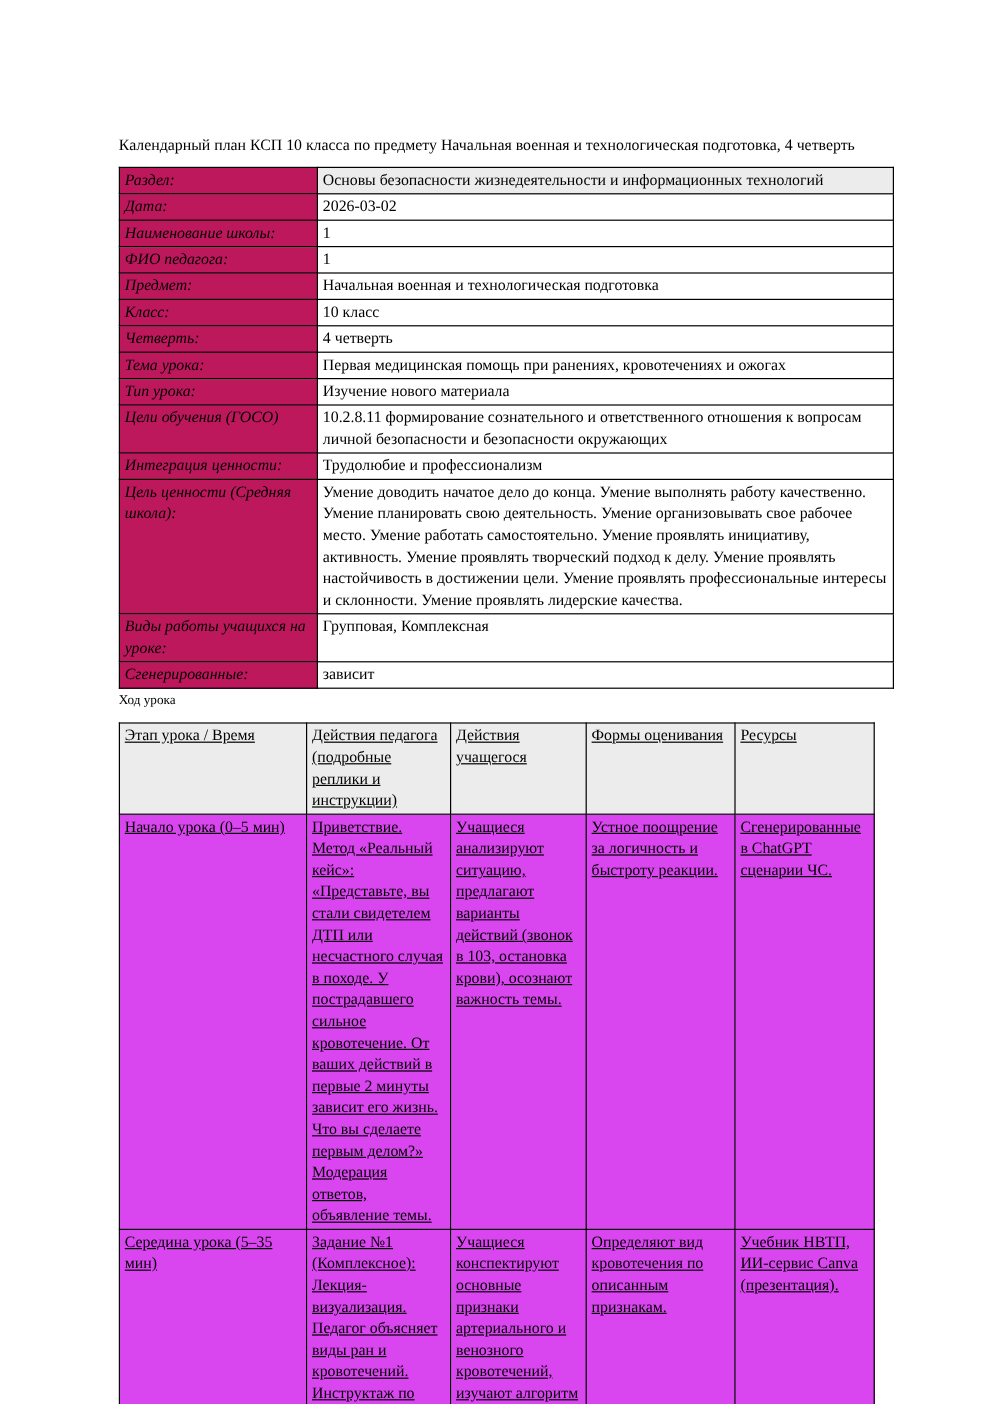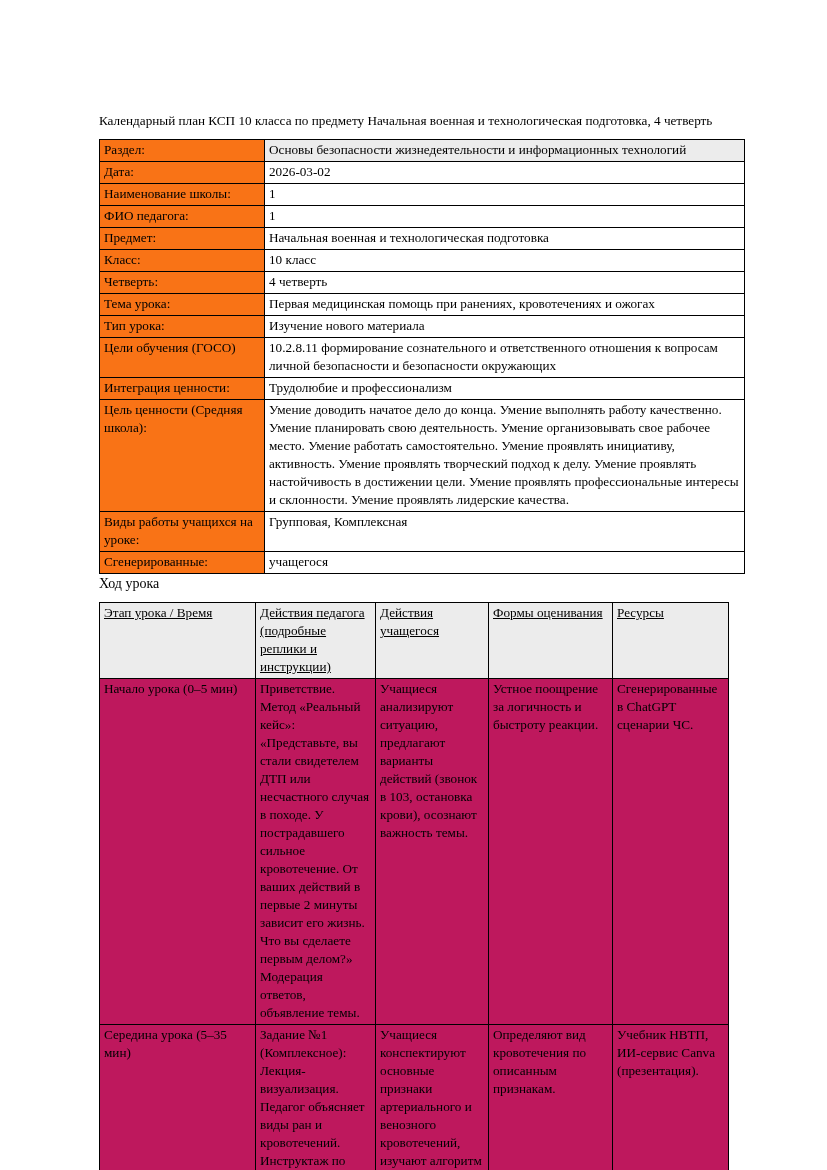--- a/index.html
+++ b/index.html
@@ -39,39 +39,39 @@
   table.kspt td {
     border: 1px solid #000000;
     padding: 1px 4px 2px 4px;
     vertical-align: top;
     text-align: left;
     word-wrap: break-word;
     overflow-wrap: break-word;
     hyphens: none;
   }
   
-  .info td.lbl { width: 156px; background: #f97316; }
+  .info td.lbl { width: 156px; background: #be185d; font-style: italic; }
   .info td.val { width: 471px; background: #ffffff; }
   .info tr.shaded td.val { background: #ececec; }
 
   .section-label {
-    font-size: 14px;
+    font-size: 11px;
     line-height: 18px;
     margin: 1px 0 9px 0;
   }
 
   
   .plan td { vertical-align: top; }
   .plan col.c0 { width: 156px; }
   .plan col.c1 { width: 120px; }
   .plan col.c2 { width: 113px; }
   .plan col.c3 { width: 124px; }
   .plan col.c4 { width: 116px; }
   .plan tr.head td { background: #ececec; height: 66px; text-decoration: underline; }
-  .plan tr.body td { background: #be185d; }
+  .plan tr.body td { background: #d946ef; text-decoration: underline; }
   .plan tr.r1 td { height: 298px; }
   .plan tr.r2 td { height: 172px; }
 </style>
 </head>
 <body>
 
 <div class="page">
 
   <p class="doc-title">Календарный план КСП 10 класса по предмету Начальная военная и технологическая подготовка, 4 четверть</p>
 
@@ -124,21 +124,21 @@
       <tr>
         <td class="lbl">Цель ценности (Средняя школа):</td>
         <td class="val">Умение доводить начатое дело до конца. Умение выполнять работу качественно. Умение планировать свою деятельность. Умение организовывать свое рабочее место. Умение работать самостоятельно. Умение проявлять инициативу, активность. Умение проявлять творческий подход к делу. Умение проявлять настойчивость в достижении цели. Умение проявлять профессиональные интересы и склонности. Умение проявлять лидерские качества.</td>
       </tr>
       <tr>
         <td class="lbl">Виды работы учащихся на уроке:</td>
         <td class="val">Групповая, Комплексная</td>
       </tr>
       <tr>
         <td class="lbl">Сгенерированные:</td>
-        <td class="val">учащегося</td>
+        <td class="val">зависит</td>
       </tr>
     </tbody>
   </table>
 
   <p class="section-label">Ход урока</p>
 
   <table class="kspt plan">
     <colgroup>
       <col class="c0">
         <col class="c1">

